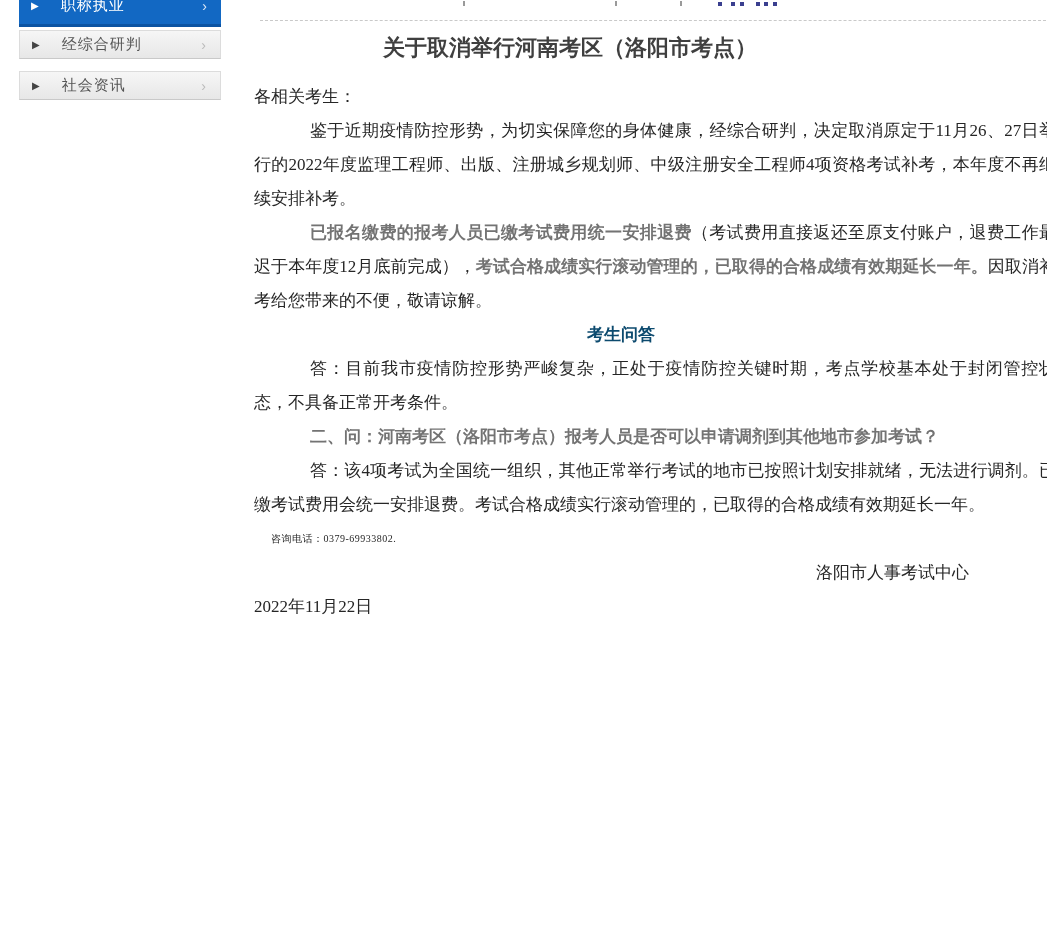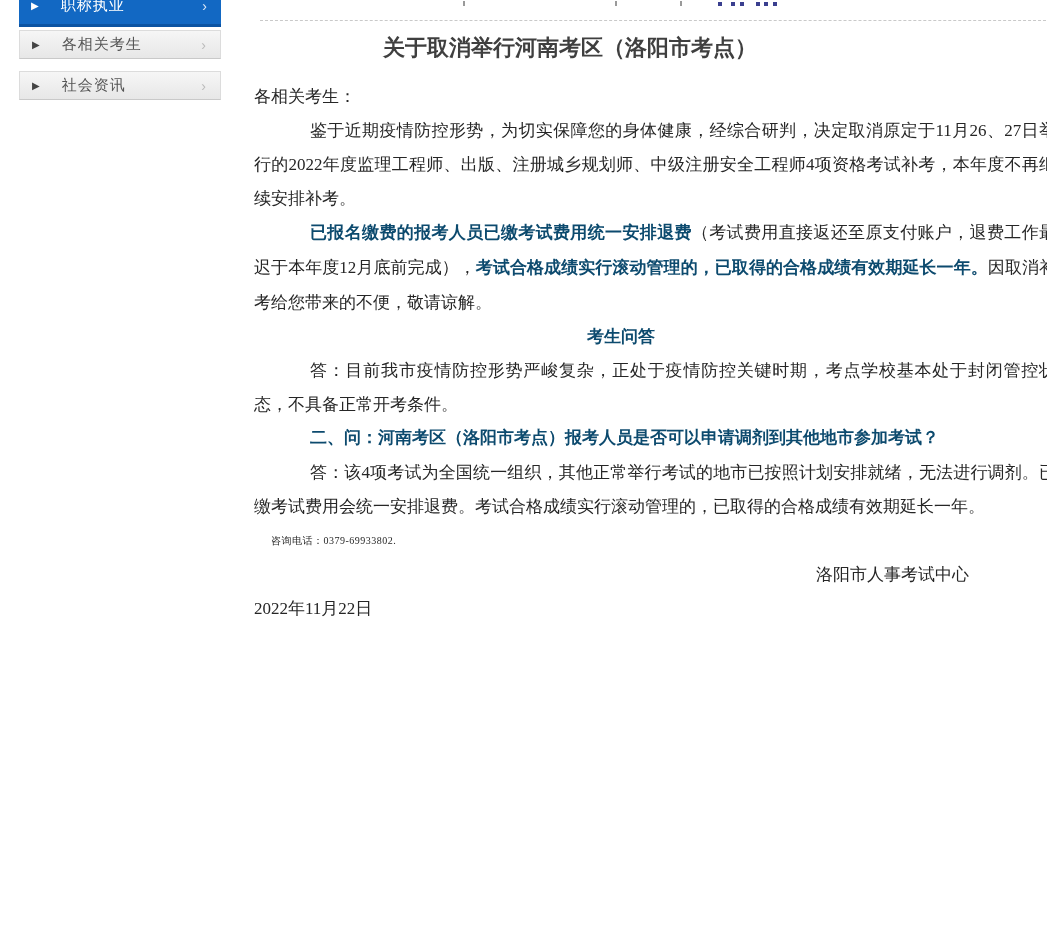--- a/index.html
+++ b/index.html
@@ -93,21 +93,21 @@
   }
   .article {
     font-size: 17px;
     line-height: 34px;
     color: #262626;
     text-align: justify;
   }
   .article p { margin: 0; }
   .salutation { margin-top: 44px; }
   .indent { text-indent: 56px; }
-  .b { font-weight: bold; color: #0c4a6e; font-family: Liberation Mono, monospace; }
+  .b { font-weight: bold; color: #737373; }
   .qa-heading {
     width: 734px;            
     margin: 30px 0 26px 0;
     text-align: center;
     font-weight: bold;
     font-size: 17px;
     color: #0c4a6e;
   }
   .qpara { margin-top: 2px; }
   .contact-line {
@@ -134,21 +134,21 @@
 <div id="canvas">
 
   <nav class="sidebar">
     <div class="side-item active">
       <span class="tri">▶</span>
       <span class="lbl">职称执业</span>
       <span class="chev">›</span>
     </div>
     <div class="side-item">
       <span class="tri">▶</span>
-      <span class="lbl">各相关考生</span>
+      <span class="lbl">经综合研判</span>
       <span class="chev">›</span>
     </div>
     <div class="side-item">
       <span class="tri">▶</span>
       <span class="lbl">社会资讯</span>
       <span class="chev">›</span>
     </div>
   </nav>
 
   <div>

